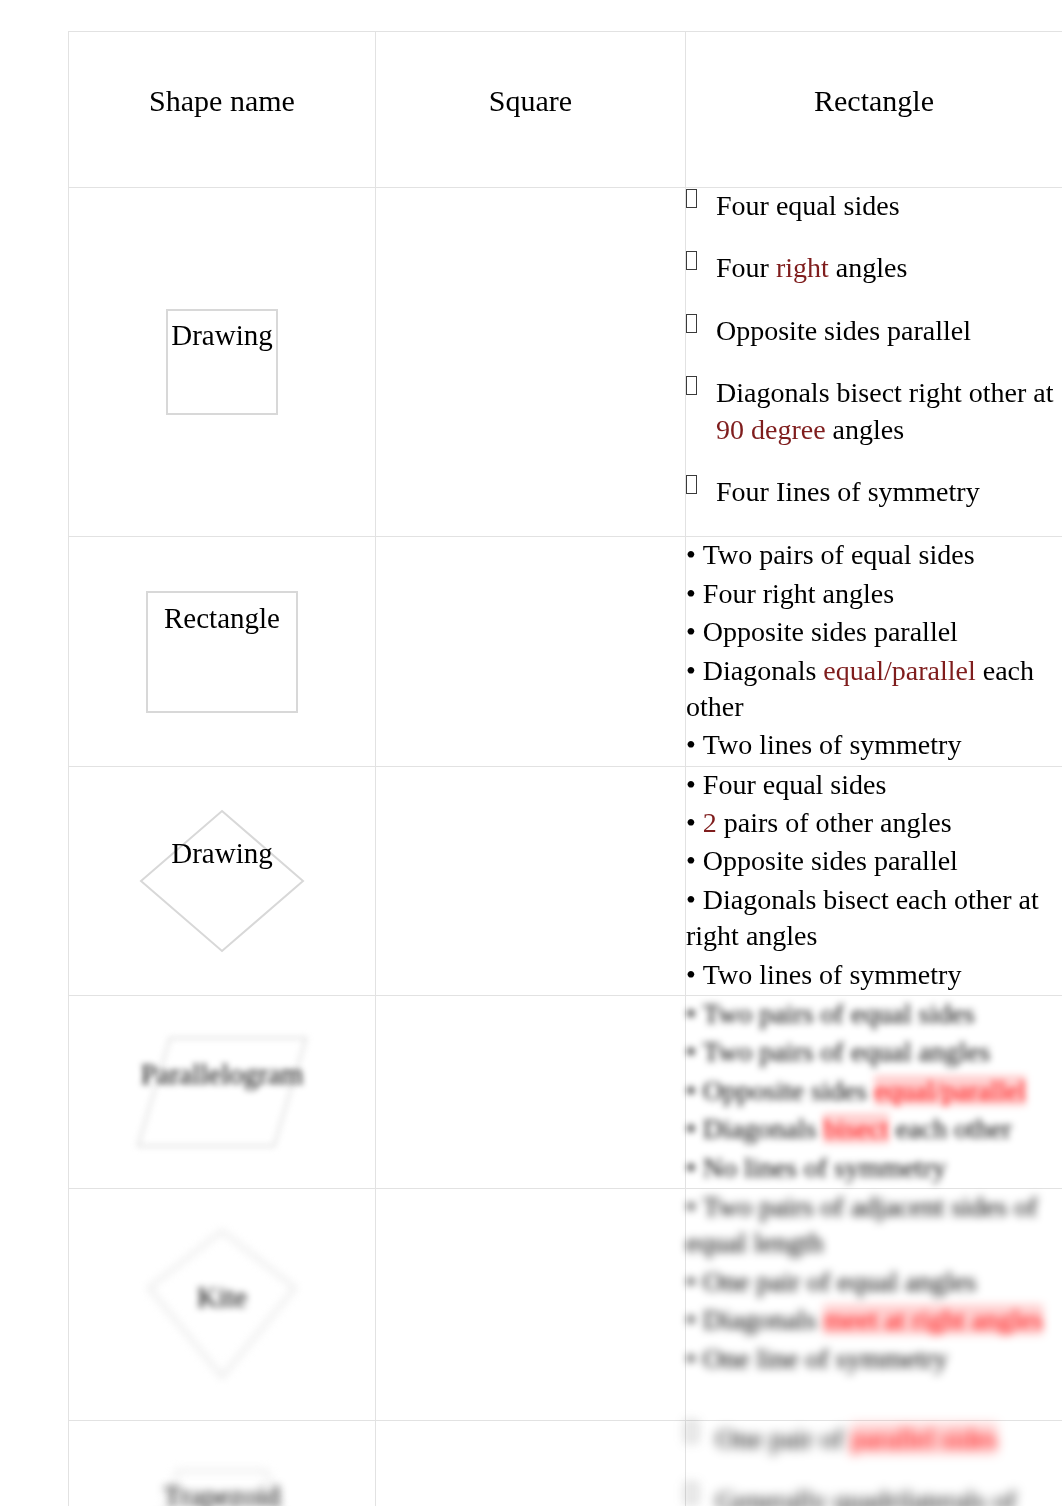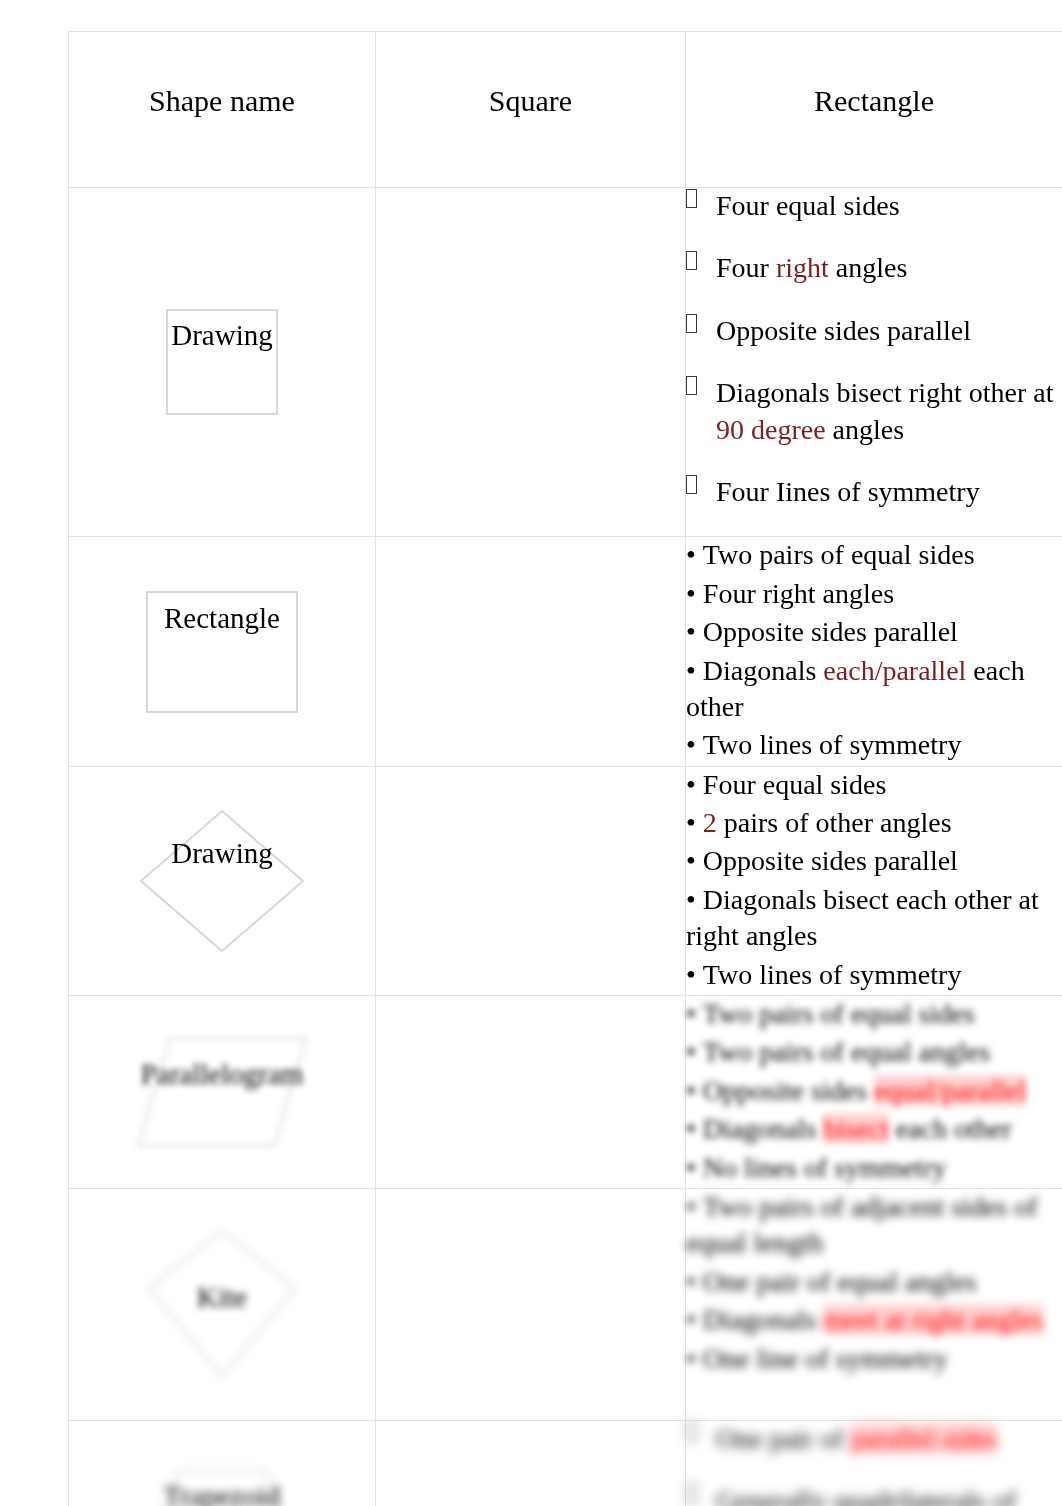--- a/index.html
+++ b/index.html
@@ -211,21 +211,21 @@
               </svg>
             </div>
             <span class="name-label " style="padding-top: 65px;">Rectangle</span>
           </td>
           <td>&nbsp;</td>
           <td class="props-cell">
             <ul class="prop-list tight ">
               <li class="prop-line"><span class="prop-text"><span>Two pairs of equal sides</span></span></li>
               <li class="prop-line"><span class="prop-text"><span>Four right angles</span></span></li>
               <li class="prop-line"><span class="prop-text"><span>Opposite sides parallel</span></span></li>
-              <li class="prop-line"><span class="prop-text"><span>Diagonals </span><span class="red">each/parallel</span><span> each other</span></span></li>
+              <li class="prop-line"><span class="prop-text"><span>Diagonals </span><span class="red">equal/parallel</span><span> each other</span></span></li>
               <li class="prop-line"><span class="prop-text"><span>Two lines of symmetry</span></span></li>
             </ul>
           </td>
         </tr>
         <tr style="height: 188px;">
           <td class="name-cell">
             <div class="shape-art ">
               <svg width="172" height="150" viewBox="0 0 172 150">
                 <polygon points="86,5 167,75 86,145 5,75"></polygon>
               </svg>

